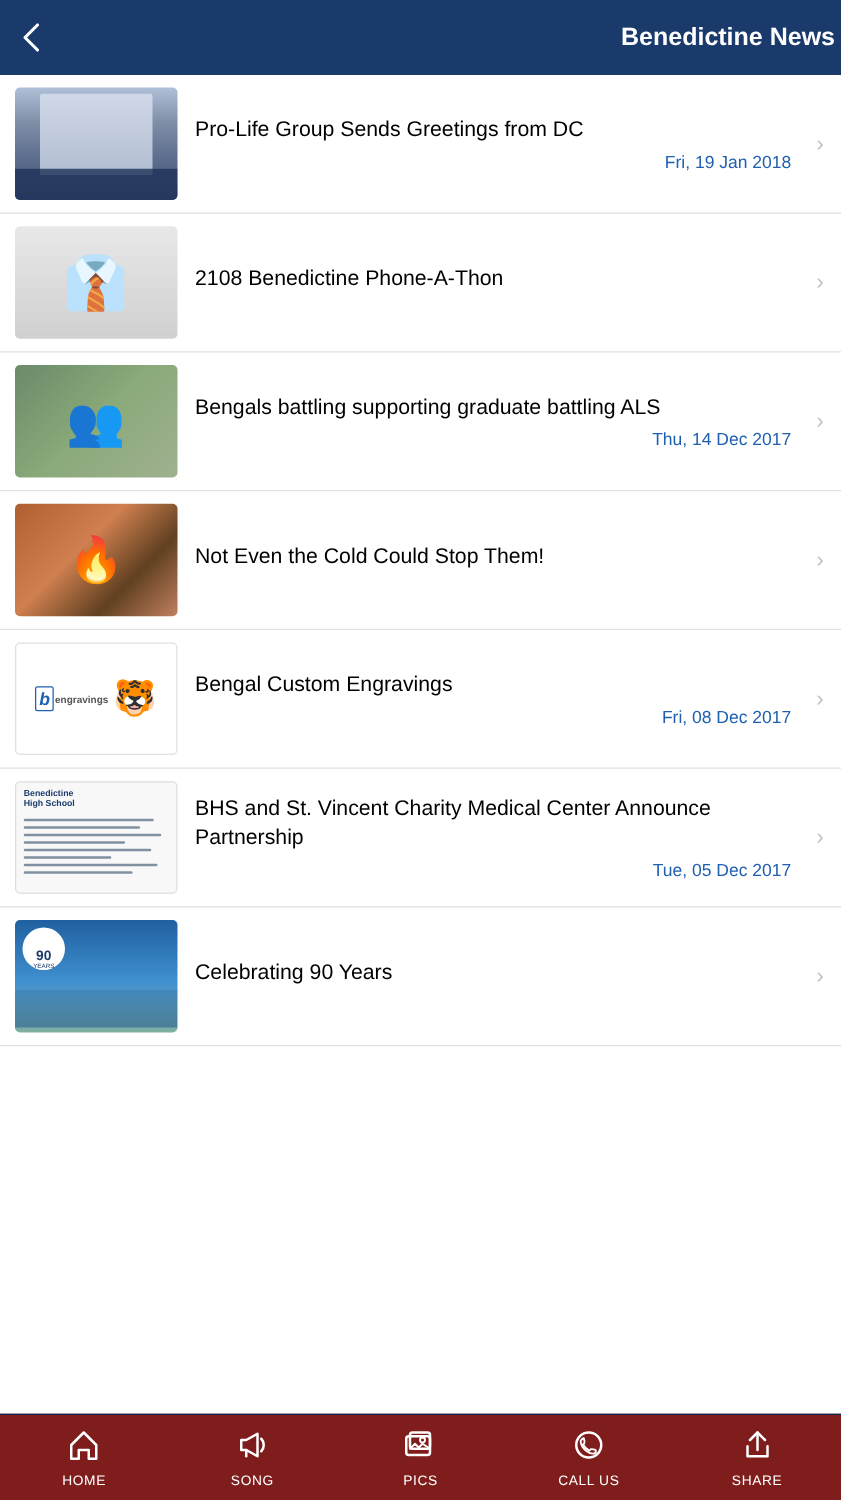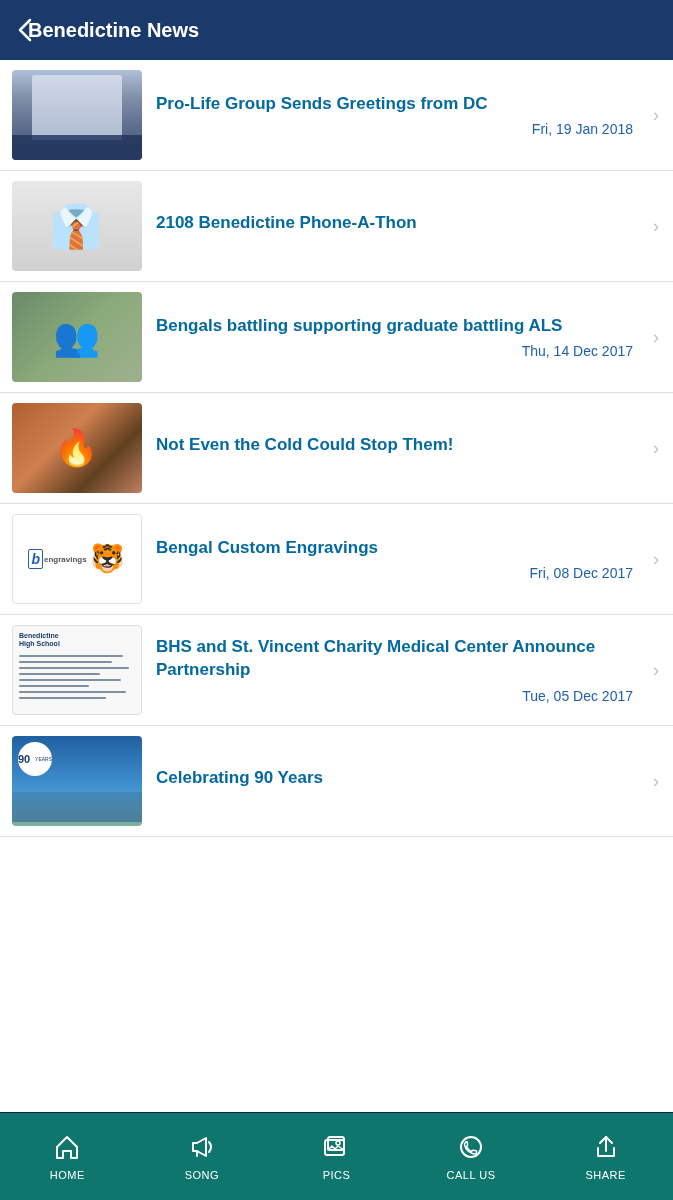--- a/index.html
+++ b/index.html
@@ -12,22 +12,22 @@
       overflow: hidden;
       display: flex;
       flex-direction: column;
     }
 
     
     .header {
       background: #1a3a6b;
       display: flex;
       align-items: center;
-      justify-content: flex-start;
-      padding: 14px 28px;
+      justify-content: flex-end;
+      padding: 14px 5px;
       position: relative;
       min-height: 60px;
     }
     .back-btn {
       position: absolute;
       left: 16px;
       color: #fff;
       font-size: 22px;
       cursor: pointer;
       display: flex;
@@ -106,46 +106,46 @@
       left: 50%;
       transform: translate(-50%, -50%);
     }
 
     .news-content {
       flex: 1;
       padding-right: 28px;
     }
     .news-title {
       font-size: 17px;
-      font-weight: 700;
-      color: #0369a1;
+      font-weight: 400;
+      color: #000000;
       line-height: 1.35;
       margin-bottom: 6px;
     }
     .news-date {
       font-size: 14px;
       color: #2060b0;
       text-align: right;
     }
 
     .chevron {
       position: absolute;
       right: 14px;
       top: 50%;
       transform: translateY(-50%);
       color: #c0c0c0;
       font-size: 18px;
     }
 
     
     .tab-bar {
-      background: #0f766e;
+      background: #7f1d1d;
       display: flex;
       align-items: stretch;
-      height: 88px;
+      height: 69px;
       border-top: 1px solid #0f2550;
     }
     .tab-item {
       flex: 1;
       display: flex;
       flex-direction: column;
       align-items: center;
       justify-content: center;
       cursor: pointer;
       color: #fff;
@@ -291,21 +291,21 @@
     </div>
     <div class="news-content">
       <div class="news-title">BHS and St. Vincent Charity Medical Center Announce Partnership</div>
       <div class="news-date">Tue, 05 Dec 2017</div>
     </div>
     <div class="chevron">›</div>
   </div>
 
   <div class="news-item">
     <div class="news-thumbnail" style="background:linear-gradient(180deg,#2060a0 0%,#4090d0 55%,#80b0a0 100%);position:relative;display:flex;flex-direction:column;align-items:flex-start;justify-content:flex-start;padding:6px;">
-      <div style="background:#fff;border-radius:50%;width:34px;height:34px;display:flex;flex-direction:row;align-items:center;justify-content:space-between;margin-bottom:2px;">
+      <div style="background:#fff;border-radius:50%;width:34px;height:34px;display:flex;flex-direction:column;align-items:center;justify-content:flex-end;margin-bottom:2px;">
         <div style="font-size:11px;font-weight:bold;color:#1a3a6b;line-height:1;">90</div>
         <div style="font-size:5px;color:#1a3a6b;line-height:1;text-align:center;">YEARS</div>
       </div>
       <div style="position:absolute;bottom:4px;left:0;right:0;height:30px;background:linear-gradient(180deg,rgba(30,80,140,0.2) 0%,rgba(30,80,140,0.5) 100%);"></div>
     </div>
     <div class="news-content">
       <div class="news-title">Celebrating 90 Years</div>
     </div>
     <div class="chevron">›</div>
   </div>

